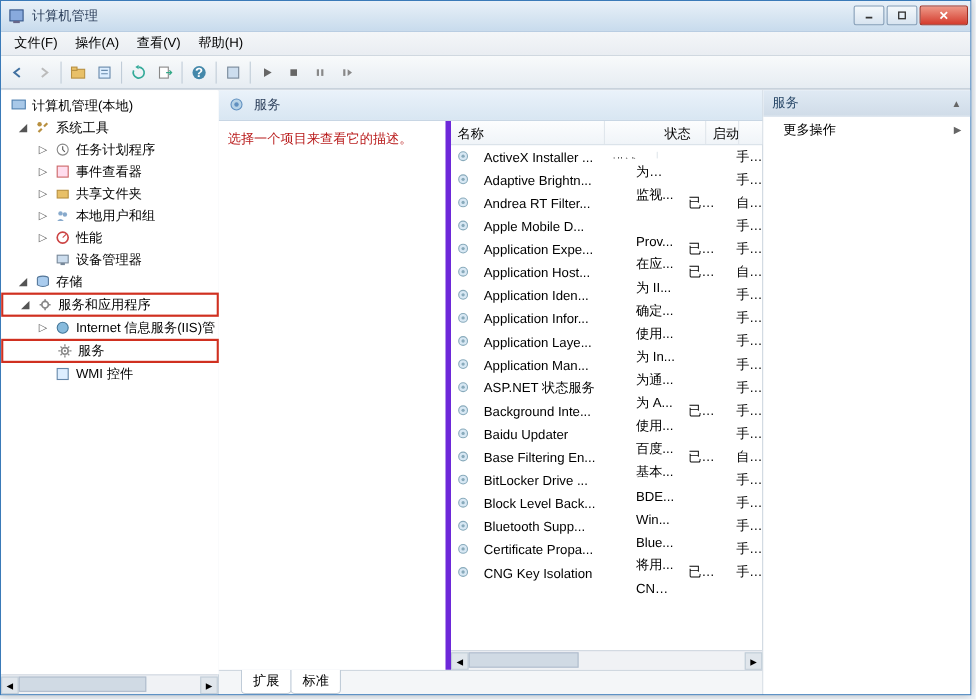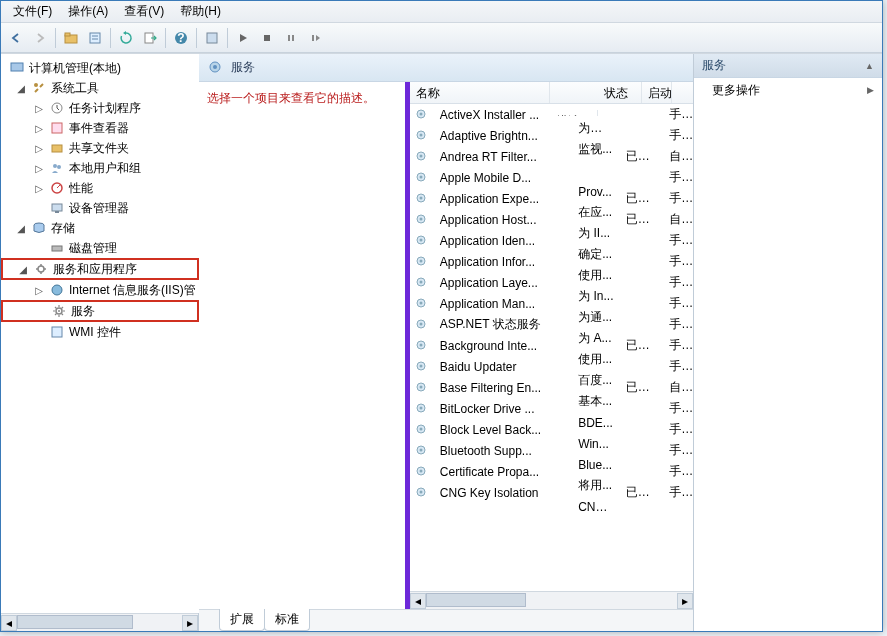--- a/index.html
+++ b/index.html
@@ -66,20 +66,47 @@
     .actions-header { height: 28px; background: linear-gradient(#eaf2fa,#d8e6f2); display: flex; align-items: center; padding-left: 10px; border-bottom: 1px solid #c8d6e4; color: #2b3e5a; }
     .actions-section { height: 24px; background: linear-gradient(#e0eaf4,#d0dce8); display: flex; align-items: center; justify-content: space-between; padding: 0 8px; border-bottom: 1px solid #c8d6e4; color: #2b4a6a; }
     .actions-item { height: 24px; display: flex; align-items: center; padding-left: 18px; cursor: pointer; }
     .actions-arrow { font-size: 9px; color: #666; }
   </style>
 </head>
 <body>
 
 <div class="window">
 
+  <div class="titlebar">
+    <span class="titlebar-icon">
+      <svg width="14" height="14" viewBox="0 0 14 14">
+          <rect x="1" y="1" width="12" height="10" fill="#88aadd" stroke="#335588"></rect>
+          <rect x="4" y="11" width="6" height="2" fill="#668"></rect>
+        </svg>
+    </span>
+    <span class="titlebar-title">计算机管理</span>
+    <div class="win-controls">
+      <div class="win-btn">
+          <svg width="10" height="10">
+            <line x1="2" y1="7" x2="8" y2="7" stroke="#333" stroke-width="1.5"></line>
+          </svg>
+        </div>
+      <div class="win-btn">
+          <svg width="10" height="10">
+            <rect x="2" y="2" width="6" height="6" fill="none" stroke="#333" stroke-width="1.2"></rect>
+          </svg>
+        </div>
+      <div class="win-btn close">
+          <svg width="12" height="12">
+            <line x1="3" y1="3" x2="9" y2="9" stroke="#fff" stroke-width="1.6"></line>
+            <line x1="9" y1="3" x2="3" y2="9" stroke="#fff" stroke-width="1.6"></line>
+          </svg>
+        </div>
+    </div>
+  </div>
 
   <div class="menubar">
     <div class="menu-item">文件(F)</div>
     <div class="menu-item">操作(A)</div>
     <div class="menu-item">查看(V)</div>
     <div class="menu-item">帮助(H)</div>
   </div>
 
   <div class="toolbar">
     <div class="tool-btn">
@@ -240,29 +267,20 @@
       </div>
       <div class="tree-node indent-1">
         <span class="tree-toggle">◢</span>
         <span class="tree-icon">
               <svg width="14" height="14">
                 <ellipse cx="7" cy="4" rx="5" ry="2" fill="#ace" stroke="#579"></ellipse>
                 <path d="M2 4 L2 10 Q7 13 12 10 L12 4" fill="#ace" stroke="#579"></path>
               </svg>
             </span>
         <span class="tree-label">存储</span>
-      </div>
-      <div class="tree-node indent-2">
-        <span class="tree-toggle" style="visibility:hidden">▷</span>
-        <span class="tree-icon">
-              <svg width="14" height="14">
-                <rect x="2" y="5" width="10" height="5" fill="#bbb" stroke="#777"></rect>
-              </svg>
-            </span>
-        <span class="tree-label">磁盘管理</span>
       </div>
       <div class="tree-node indent-1 highlight-box" style="height:22px;">
         <span class="tree-toggle">◢</span>
         <span class="tree-icon">
               <svg width="14" height="14">
                 <circle cx="7" cy="7" r="3" fill="none" stroke="#888" stroke-width="1.5"></circle>
                 <path d="M7 2 L7 4 M7 10 L7 12 M2 7 L4 7 M10 7 L12 7" stroke="#888" stroke-width="1.5"></path>
               </svg>
             </span>
         <span class="tree-label">服务和应用程序</span>

